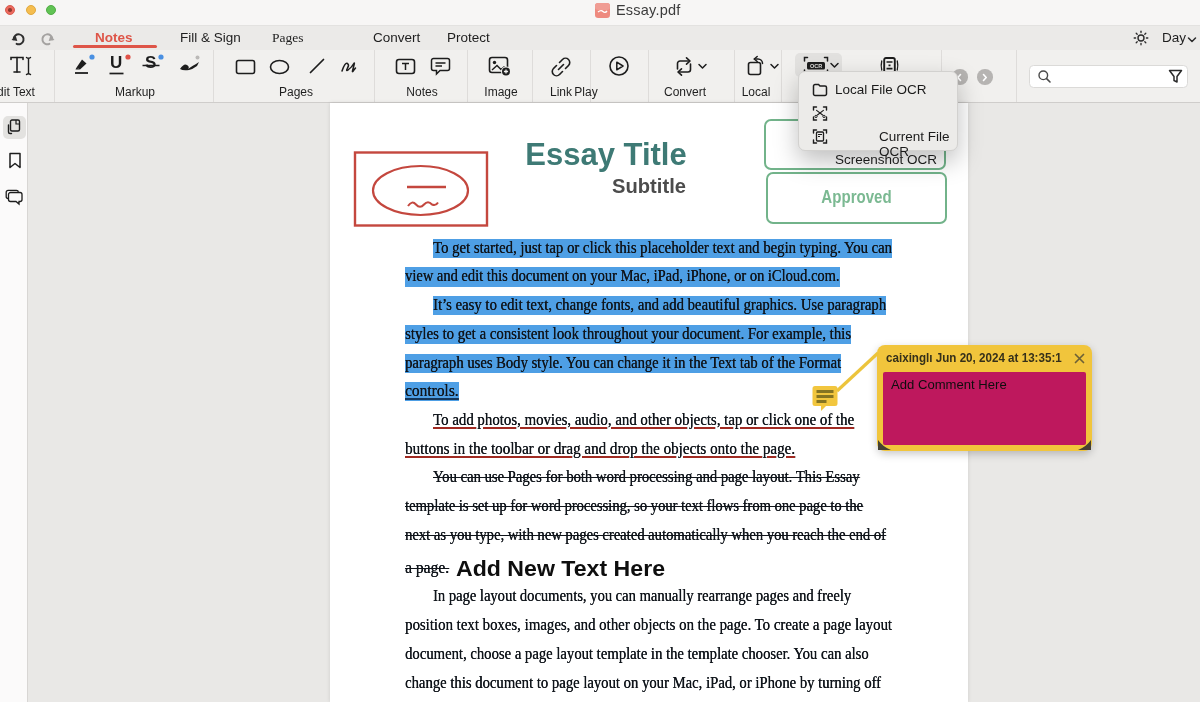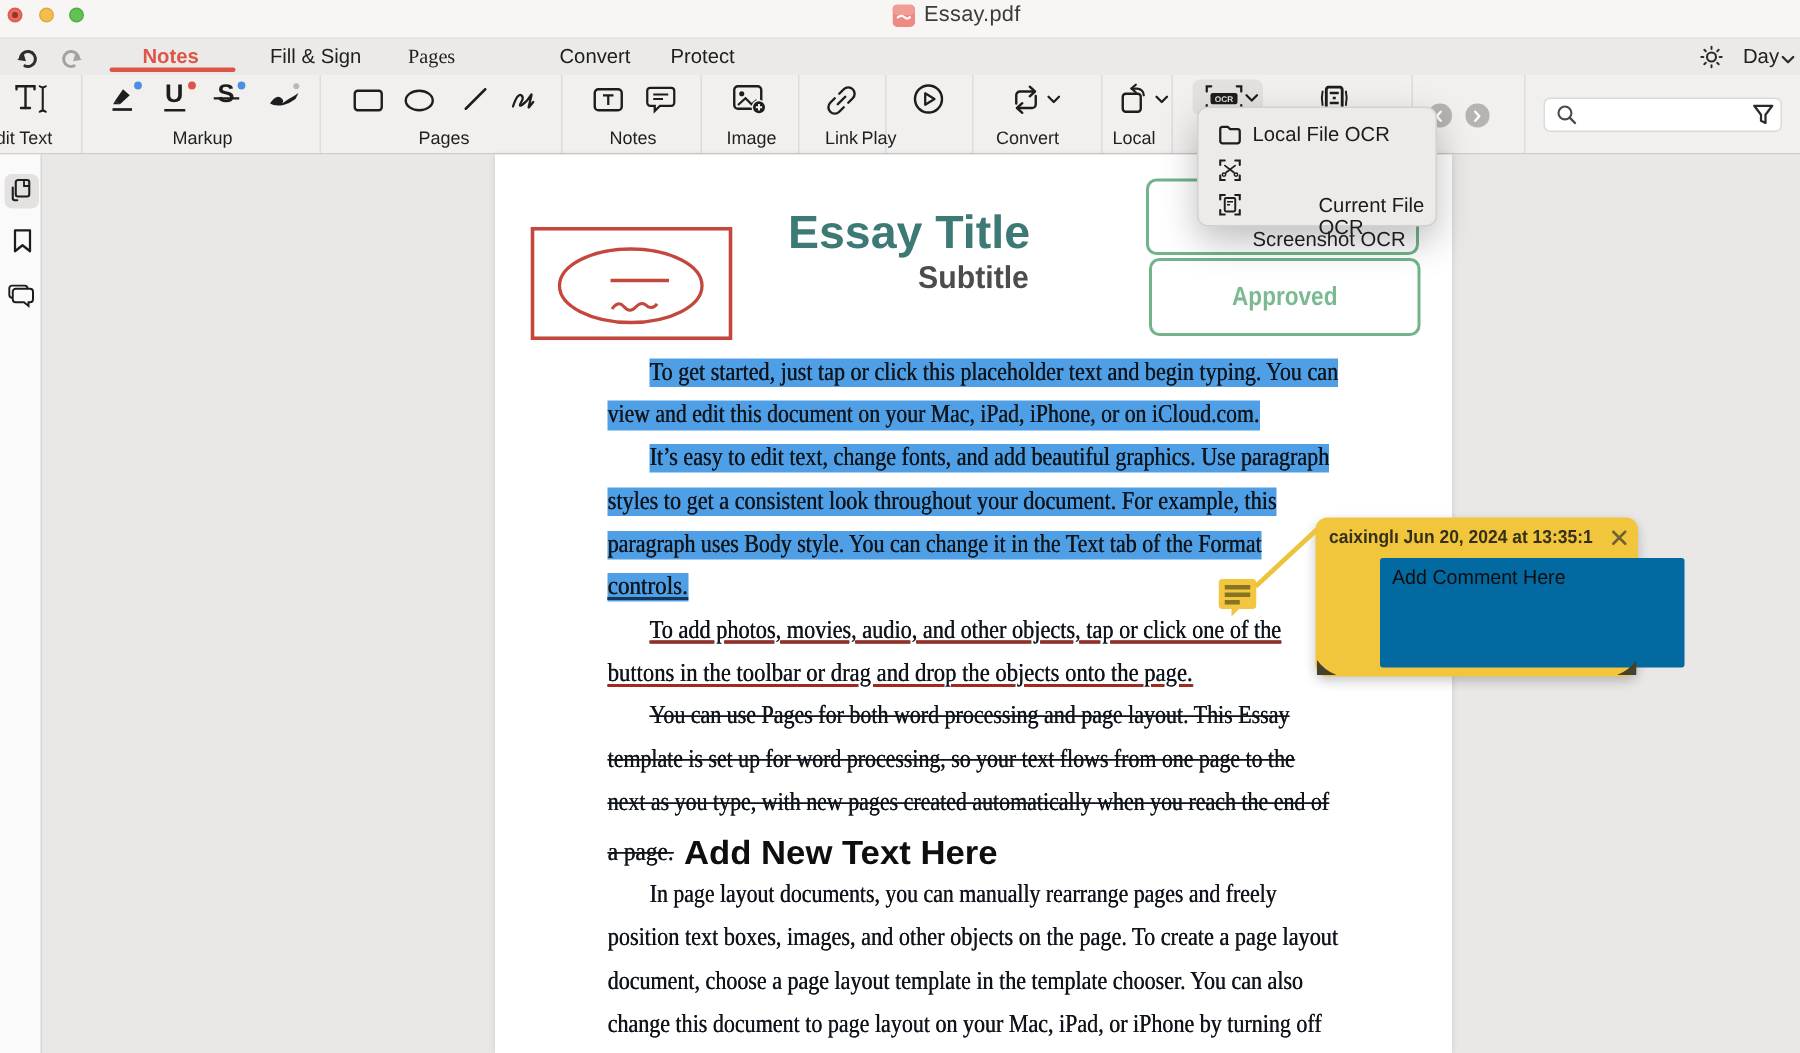--- a/index.html
+++ b/index.html
@@ -33,21 +33,21 @@
   .dl { position:absolute; white-space:nowrap; font-family:"Liberation Serif", serif; font-size:17.2px; color:#10151b; line-height:1; transform-origin:0 0; text-shadow:0.3px 0 0 currentColor; }
   .hl { position:absolute; background:#4e9fe5; }
   .strike { text-decoration:line-through; text-decoration-thickness:1.4px; }
   .redu { text-decoration:underline; text-decoration-color:#a02a22; text-decoration-thickness:1.6px; text-underline-offset:2px; }
 
   
   .gbox { position:absolute; border:2.2px solid #72b38a; border-radius:7px; background:#fff; }
 
   
   #popup { position:absolute; left:877px; top:242px; width:215px; height:106px; background:#f1c53c; border-radius:8px; box-shadow:0 3px 8px rgba(0,0,0,0.22); }
-  #popup-body { position:absolute; left:6px; top:27px; width:203px; height:73px; background:#0369a1; border-radius:2px;margin-left:37px; }
+  #popup-body { position:absolute; left:6px; top:27px; width:203px; height:73px; background:#be185d; border-radius:2px; }
 
   
   #menu { position:absolute; left:798px; top:71px; width:160px; height:80px; background:#ecebe9; border:1px solid #d2d1cf; border-radius:7px; box-shadow:0 10px 24px rgba(0,0,0,0.25); z-index:50; }
   .mitem { position:absolute; left:36px; font-size:13.5px; color:#1b1b1b; }
 </style>
 </head>
 <body>
 
 <div id="titlebar">
   <div class="light" style="left:5px;  background:#ed6a5e; border:0.5px solid #d95c50;"></div>

